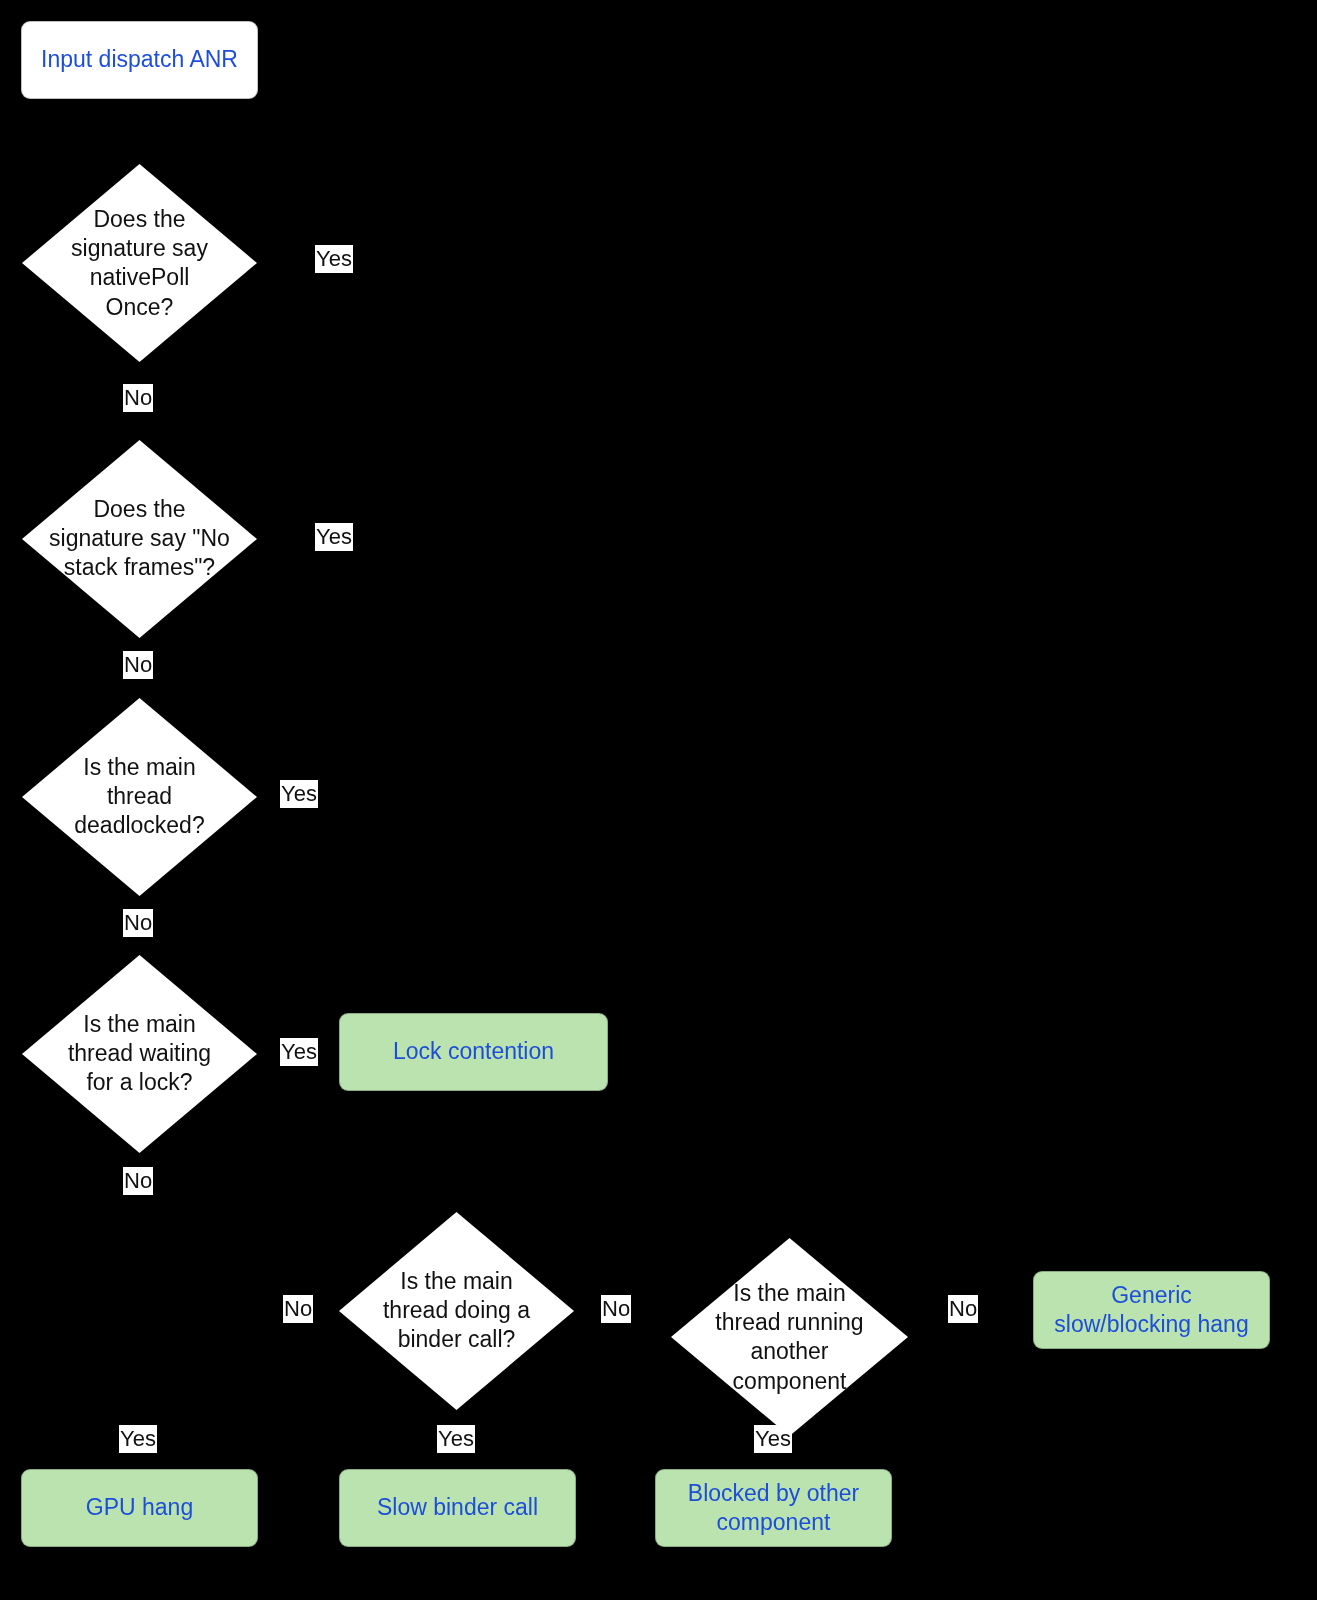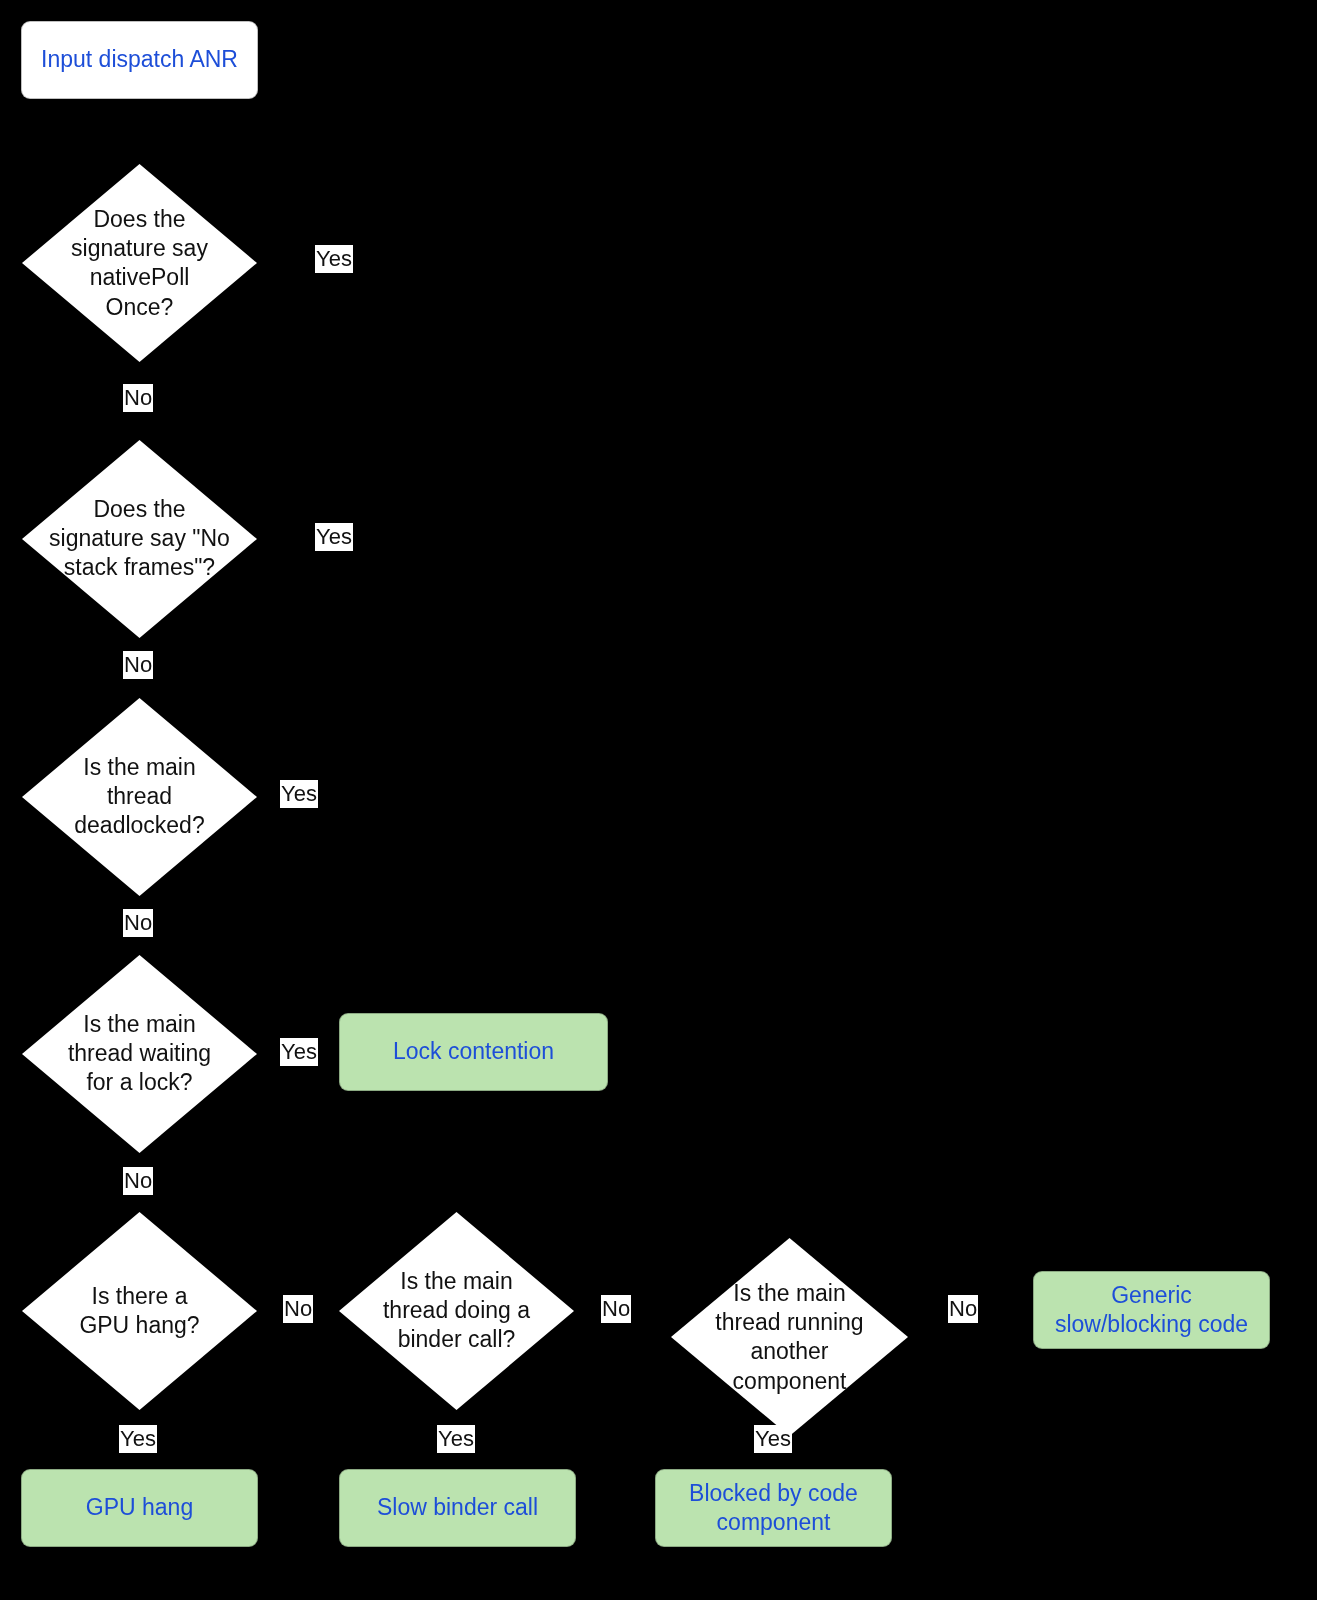--- a/index.html
+++ b/index.html
@@ -179,56 +179,51 @@
     <div class="dshape"></div>
     <div class="dtext">Is the main
 thread waiting
 for a lock?</div>
   </div>
 
   <div class="node node-good" style="left:339px; top:1013px; width:269px; height:78px;">
     <span>Lock contention</span>
   </div>
 
-  <div class="decision" style="left:22px; top:1212px; width:235px; height:198px;">
-    <div class="dshape"></div>
-    <div class="dtext">Is there a
-GPU hang?</div>
-  </div>
 
   <div class="decision" style="left:339px; top:1212px; width:235px; height:198px;">
     <div class="dshape"></div>
     <div class="dtext">Is the main
 thread doing a
 binder call?</div>
   </div>
 
   <div class="decision overflow" style="left:671px; top:1238px; width:237px; height:198px;">
     <div class="dshape"></div>
     <div class="dtext">Is the main
 thread running
 another
 component</div>
   </div>
 
   <div class="node node-good" style="left:1033px; top:1271px; width:237px; height:78px;">
     <span style="white-space:pre-line;">Generic
-slow/blocking code</span>
+slow/blocking hang</span>
   </div>
 
   <div class="node node-good" style="left:21px; top:1469px; width:237px; height:78px;">
     <span>GPU hang</span>
   </div>
 
   <div class="node node-good" style="left:339px; top:1469px; width:237px; height:78px;">
     <span>Slow binder call</span>
   </div>
 
   <div class="node node-good" style="left:655px; top:1469px; width:237px; height:78px;">
-    <span style="white-space:pre-line;">Blocked by code
+    <span style="white-space:pre-line;">Blocked by other
 component</span>
   </div>
 
   <div class="elabel" style="left:315px; top:245px;">Yes</div>
 
   <div class="elabel" style="left:123px; top:384px;">No</div>
 
   <div class="elabel" style="left:315px; top:523px;">Yes</div>
 
   <div class="elabel" style="left:123px; top:651px;">No</div>

